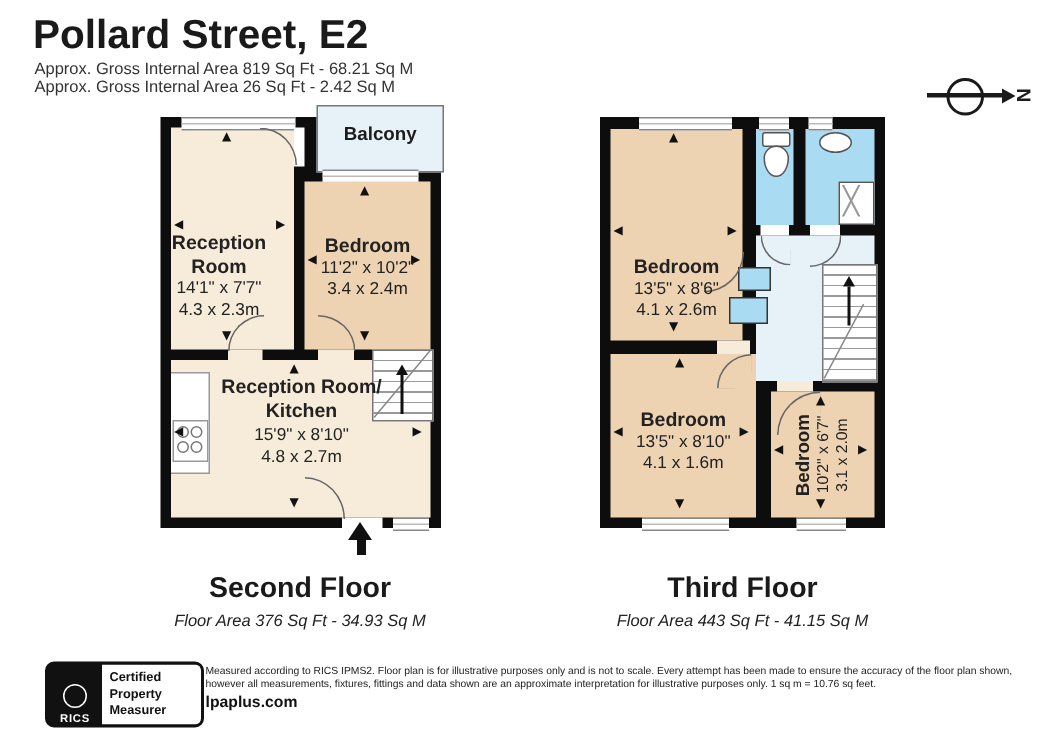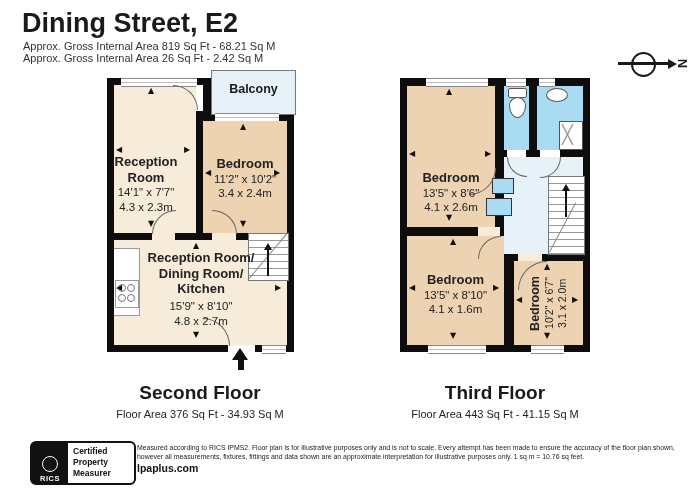--- a/index.html
+++ b/index.html
@@ -36,21 +36,21 @@
   .stair-stem{position:absolute;width:1.5px;background:#111;}
   .stair-head{position:absolute;width:0;height:0;border-left:4px solid transparent;border-right:4px solid transparent;border-bottom:7px solid #111;}
   .counter{position:absolute;background:#fff;border:1px solid #999;}
   .burner{position:absolute;width:6px;height:6px;border:1px solid #777;border-radius:50%;background:#fff;}
   .fixture{position:absolute;background:#fff;border:1px solid #555;}
   .shower-x{position:absolute;color:#999;font-size:18px;line-height:18px;font-family:"DejaVu Sans",sans-serif;}
   .entry-stem{position:absolute;width:6px;background:#111;}
   .entry-head{position:absolute;width:0;height:0;border-left:8px solid transparent;border-right:8px solid transparent;border-bottom:12px solid #111;}
   
   .floor-name{font-size:19px;font-weight:700;color:#1a1a1a;text-align:center;}
-  .floor-area{font-size:11px;color:#222;text-align:center;margin-top:4px;}
+  .floor-area{font-size:11px;color:#222;text-align:center;margin-top:4px;font-style:italic;}
   
   .comp-line{position:absolute;height:2.5px;background:#1a1a1a;}
   .comp-circle{position:absolute;border:2.5px solid #1a1a1a;border-radius:50%;}
   .comp-head{position:absolute;width:0;height:0;border-top:5px solid transparent;border-bottom:5px solid transparent;border-left:9px solid #1a1a1a;}
   .comp-n{position:absolute;font-size:13px;font-weight:700;transform:rotate(90deg);}
   
   .badge{position:absolute;display:flex;border:2px solid #111;border-radius:6px;overflow:hidden;background:#111;}
   .badge-left{width:36px;background:#111;color:#fff;display:flex;flex-direction:column;align-items:center;justify-content:flex-end;gap:2px;}
   .badge-ring{width:14px;height:14px;border:1.5px solid #fff;border-radius:50%;}
   .badge-rics{font-size:7.5px;font-weight:700;letter-spacing:.5px;}
@@ -58,21 +58,21 @@
   .disc{position:absolute;font-size:6.9px;line-height:1.35;color:#222;}
   .site{position:absolute;font-size:10.5px;font-weight:700;color:#111;}
   .date{position:absolute;font-size:8px;color:#222;text-align:right;}
   .vert{writing-mode:vertical-rl;transform:rotate(180deg);text-align:center;}
 </style>
 </head>
 <body>
 
 <div class="page">
 
-  <div class="abs title" style="left:22px;top:8px;">Dining Street, E2</div>
+  <div class="abs title" style="left:22px;top:8px;">Pollard Street, E2</div>
   <div class="abs sub" style="left:23px;top:40px;">Approx. Gross Internal Area 819 Sq Ft - 68.21 Sq M</div>
   <div class="abs sub" style="left:23px;top:52px;">Approx. Gross Internal Area 26 Sq Ft - 2.42 Sq M</div>
 
   <div class="abs" style="left:610px;top:45px;width:84px;height:40px;">
     <div class="comp-line" style="left:8px;top:17px;width:52px;"></div>
     <div class="comp-head" style="left:58px;top:13.5px;"></div>
     <div class="comp-circle" style="left:21px;top:6.5px;width:21px;height:21px;"></div>
     <div class="comp-n" style="left:68px;top:11px;">N</div>
   </div>
 
@@ -138,21 +138,20 @@
       <div class="rdim">14'1" x 7'7"</div>
       <div class="rdim">4.3 x 2.3m</div>
     </div>
     <div class="lbl" style="left:96px;top:86px;width:84px;">
       <div class="rname">Bedroom</div>
       <div class="rdim">11'2" x 10'2"</div>
       <div class="rdim">3.4 x 2.4m</div>
     </div>
     <div class="lbl" style="left:18px;top:180px;width:152px;">
       <div class="rname">Reception Room/</div>
-      <div class="rname">Dining Room/</div>
       <div class="rname">Kitchen</div>
       <div class="rdim" style="margin-top:3px;">15'9" x 8'10"</div>
       <div class="rdim">4.8 x 2.7m</div>
     </div>
 
     <div class="entry-head" style="left:125px;top:278px;"></div>
     <div class="entry-stem" style="left:131px;top:290px;height:10px;"></div>
   </div>
 
   <div class="plan" style="left:400px;top:70px;width:190px;height:282px;">

